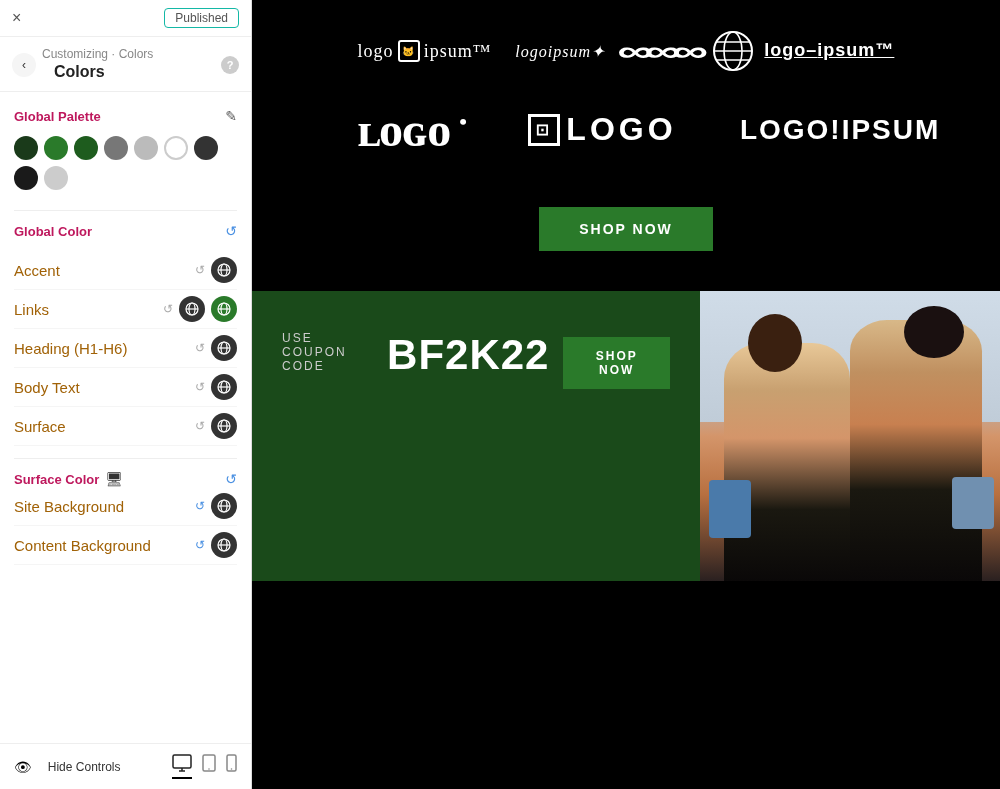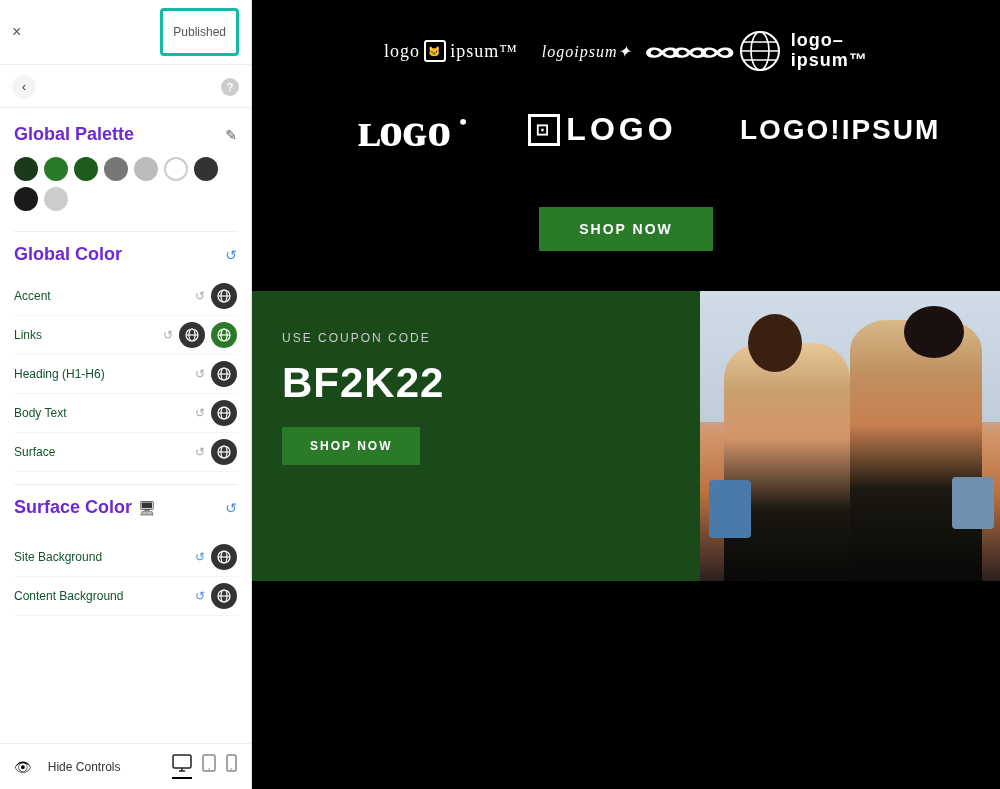--- a/index.html
+++ b/index.html
@@ -22,23 +22,23 @@
       display: flex;
       align-items: center;
       justify-content: space-between;
       padding: 8px 12px;
       border-bottom: 1px solid #eee;
       background: #fff;
     }
     .panel-topbar-left { display: flex; align-items: center; gap: 8px; }
     .close-icon { font-size: 16px; color: #555; cursor: pointer; }
     .published-badge {
-      border: 3px solid #14b8a6;
+      border: 1px solid #14b8a6;
       border-radius: 4px;
-      padding: 14px 10px;
+      padding: 2px 10px;
       font-size: 12px;
       color: #555;
       background: #fff;
     }
 
     
     .panel-nav {
       display: flex;
       align-items: center;
       padding: 10px 12px 8px 12px;
@@ -57,21 +57,21 @@
       padding: 16px 14px;
     }
 
     
     .section-header {
       display: flex;
       align-items: center;
       justify-content: space-between;
       margin-bottom: 12px;
     }
-    .section-title { font-size: 18px; font-weight: 600; color: #6d28d9; }
+    .section-title { font-size: 13px; font-weight: 600; color: #be185d; }
     .edit-icon { color: #555; cursor: pointer; font-size: 14px; }
     .reset-icon { color: #4a90e2; cursor: pointer; font-size: 14px; }
 
     
     .swatches-row {
       display: flex;
       gap: 6px;
       flex-wrap: wrap;
       margin-bottom: 20px;
     }
@@ -85,37 +85,37 @@
     
     .divider { border: none; border-top: 1px solid #eee; margin: 12px 0; }
 
     
     .color-row {
       display: flex;
       align-items: center;
       padding: 6px 0;
       border-bottom: 1px solid #f5f5f5;
     }
-    .color-row-label { font-size: 12px; color: #14532d; flex: 1; }
+    .color-row-label { font-size: 15px; color: #a16207; flex: 1; }
     .color-row-actions { display: flex; align-items: center; gap: 6px; }
     .small-reset-icon { color: #aaa; font-size: 12px; cursor: pointer; }
     .globe-icon-btn {
       width: 26px; height: 26px;
       border-radius: 50%;
       background: #555;
       display: flex; align-items: center; justify-content: center;
       cursor: pointer;
       color: #fff;
       font-size: 12px;
     }
     .globe-icon-btn.green { background: #2a7a2a; }
     .globe-icon-btn.dark { background: #333; }
 
     
-    .surface-header { display: flex; align-items: center; justify-content: space-between; margin-bottom: 20px; }
+    .surface-header { display: flex; align-items: center; justify-content: space-between; margin-bottom: 0; }
     .surface-title-group { display: flex; align-items: center; gap: 6px; }
     .monitor-icon { font-size: 14px; color: #333; }
 
     
     .panel-bottombar {
       padding: 10px 14px;
       border-top: 1px solid #eee;
       display: flex;
       align-items: center;
       gap: 16px;
@@ -169,21 +169,21 @@
     .coupon-section {
       background: #1a4a1a;
       display: flex;
       align-items: stretch;
       min-height: 290px;
     }
     .coupon-content {
       flex: 1;
       padding: 40px 30px;
       display: flex;
-      flex-direction: column;
+      flex-direction: row;
       gap: 14px;
     }
     .coupon-label { font-size: 12px; letter-spacing: 2px; color: #ccc; text-transform: uppercase; }
     .coupon-code { font-size: 42px; font-weight: 700; color: #fff; letter-spacing: 1px; }
     .coupon-desc { font-size: 13px; color: #ccc; line-height: 1.5; max-width: 300px; }
     .shop-now-coupon {
       background: #2a7a2a;
       color: #fff;
       font-size: 12px;
       font-weight: 700;
@@ -209,20 +209,24 @@
 
   <div class="panel-topbar">
     <div class="panel-topbar-left">
       <span class="close-icon">×</span>
     </div>
     <span class="published-badge">Published</span>
   </div>
 
   <div class="panel-nav">
     <div class="nav-back">‹</div>
+    <div style="flex:1">
+      <div class="nav-breadcrumb">Customizing · Colors</div>
+      <div class="nav-title">Colors</div>
+    </div>
     <div class="help-icon">?</div>
   </div>
 
   <div class="panel-content">
 
     <div class="section-header">
       <span class="section-title">Global Palette</span>
       <span class="edit-icon">✎</span>
     </div>
 
@@ -413,21 +417,21 @@
       </div>
 
       <div style="color:#fff; display:flex; align-items:center; gap:10px;">
         <svg width="42" height="42" viewBox="0 0 42 42" fill="none">
           <circle cx="21" cy="21" r="19" stroke="white" stroke-width="2" fill="none"></circle>
           <ellipse cx="21" cy="21" rx="9" ry="19" stroke="white" stroke-width="1.5" fill="none"></ellipse>
           <line x1="2" y1="21" x2="40" y2="21" stroke="white" stroke-width="1.5"></line>
           <line x1="5" y1="12" x2="37" y2="12" stroke="white" stroke-width="1.5"></line>
           <line x1="5" y1="30" x2="37" y2="30" stroke="white" stroke-width="1.5"></line>
         </svg>
-        <div style="display:flex;flex-direction:column;line-height:1.1;">
+        <div style="display:flex;flex-direction:row;line-height:1.1;text-decoration:underline;">
           <span style="font-size:18px;font-weight:700;letter-spacing:1px;">logo–</span>
           <span style="font-size:18px;font-weight:700;letter-spacing:1px;">ipsum™</span>
         </div>
       </div>
     </div>
 
     <div class="logos-row" style="justify-content:space-around; padding: 0 20px;">
 
       <div style="color:#fff; font-family: serif; font-size:48px; font-weight:900; letter-spacing:-2px; position:relative;margin-left:45px;">
         <span>ʟᴏɢᴏ</span>

